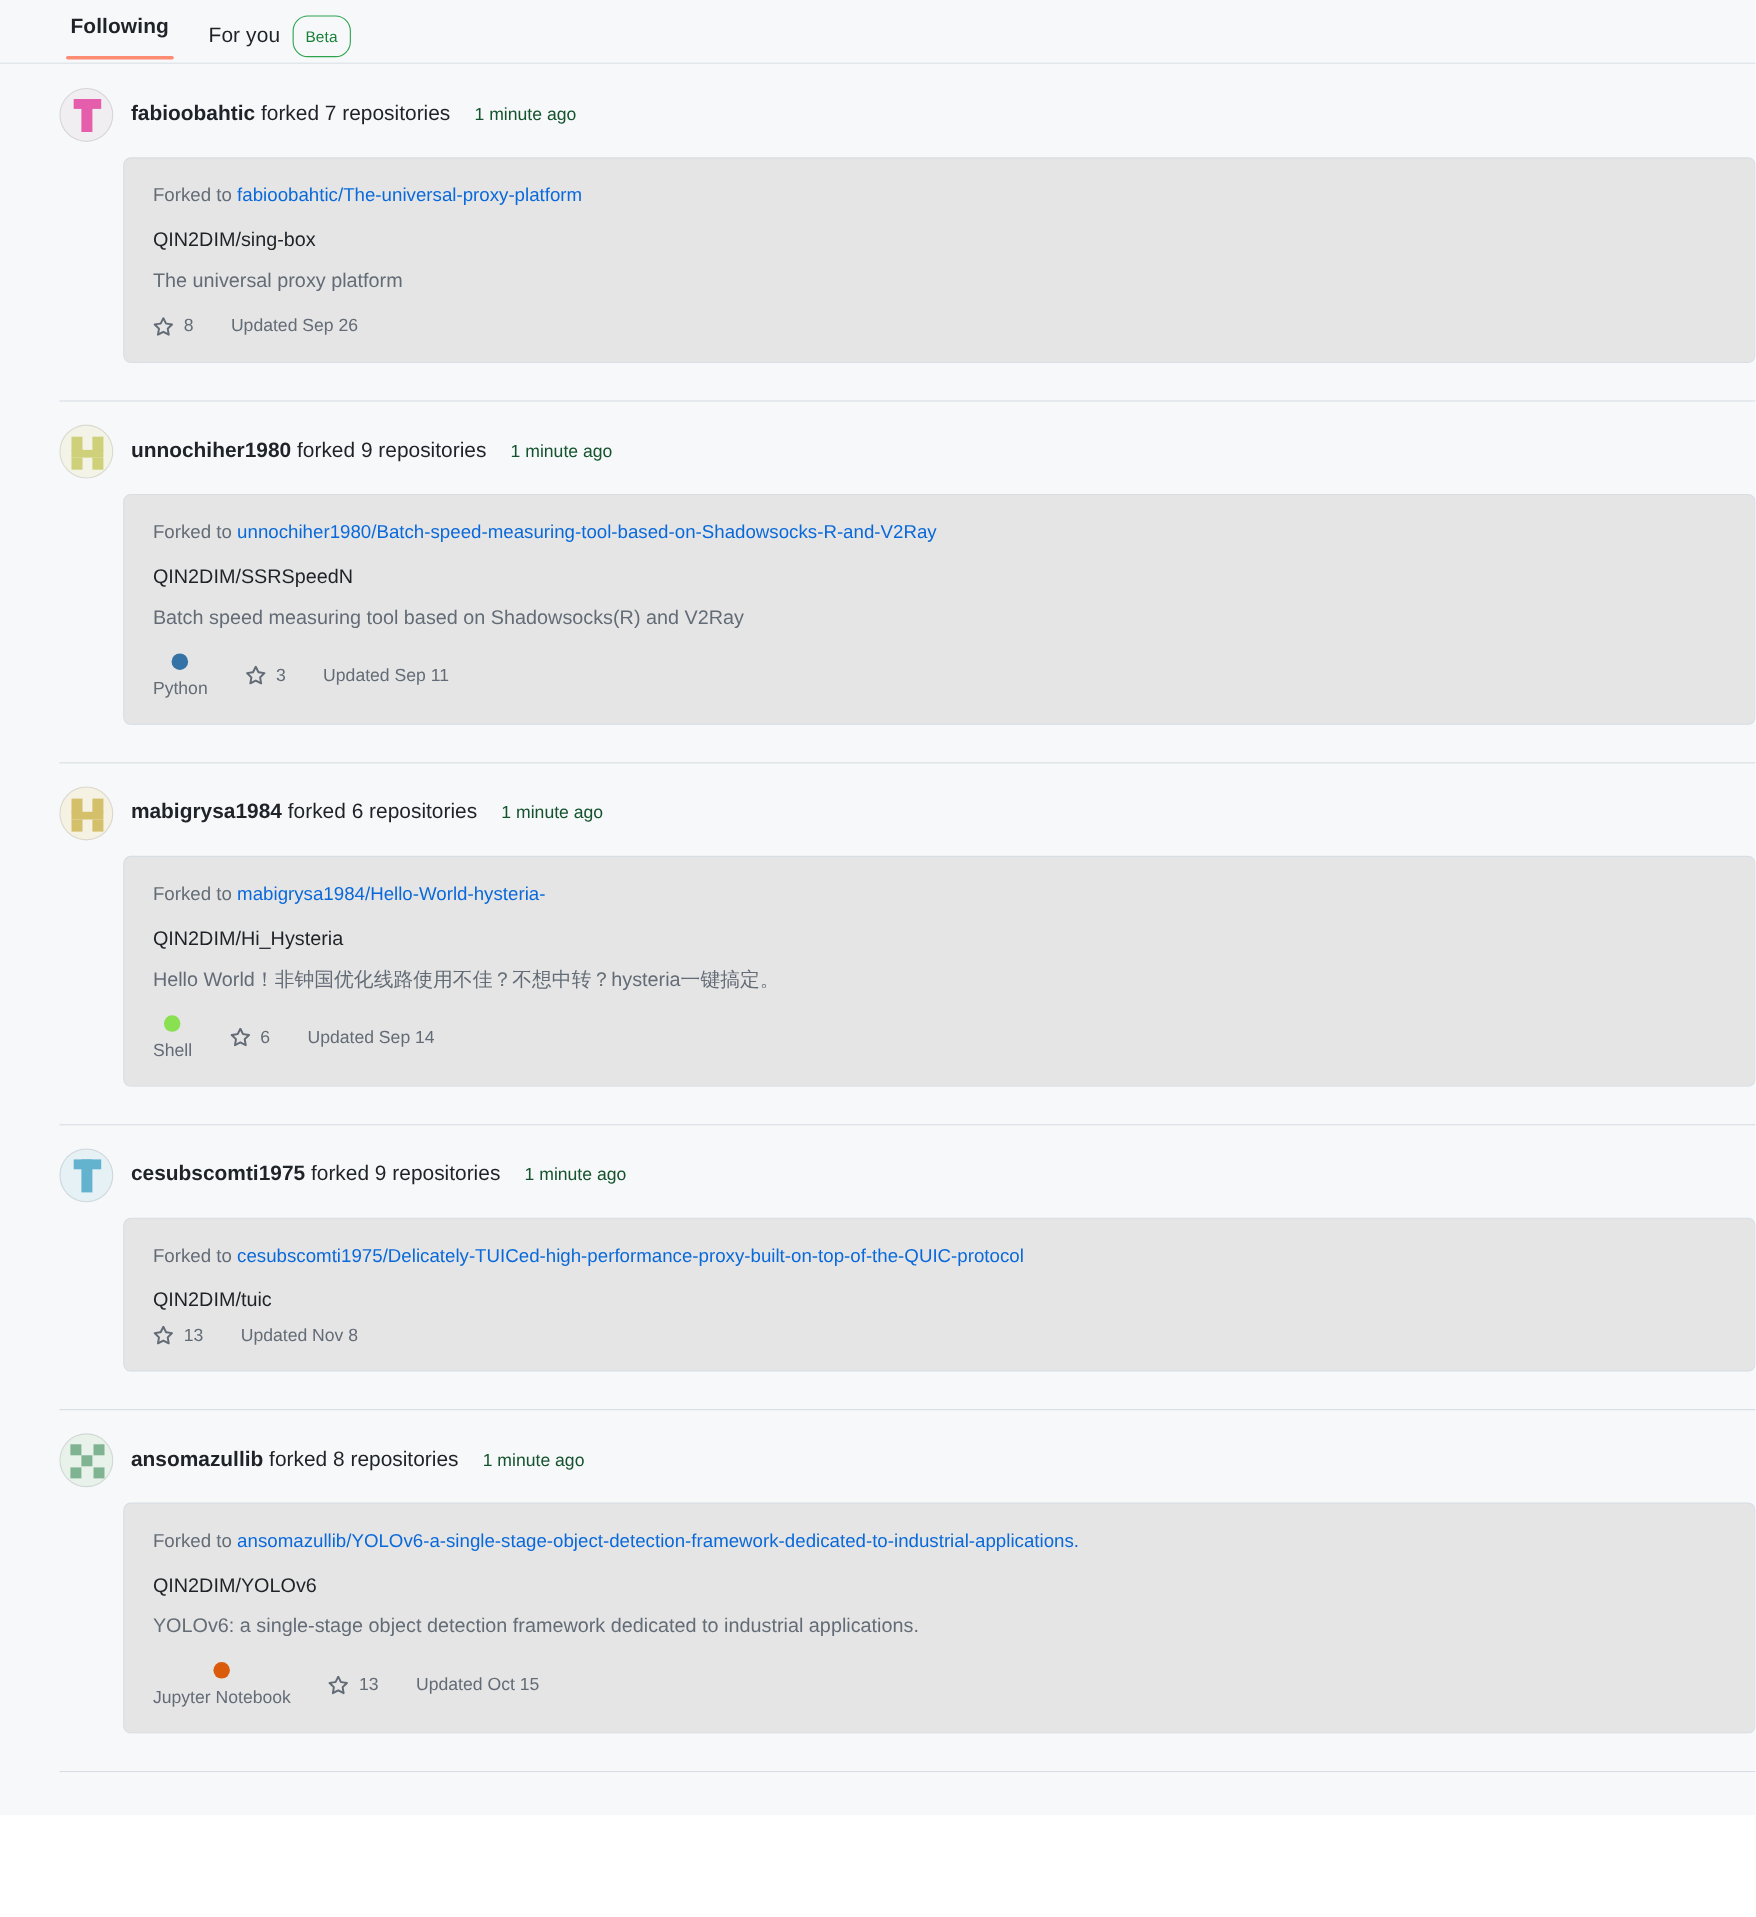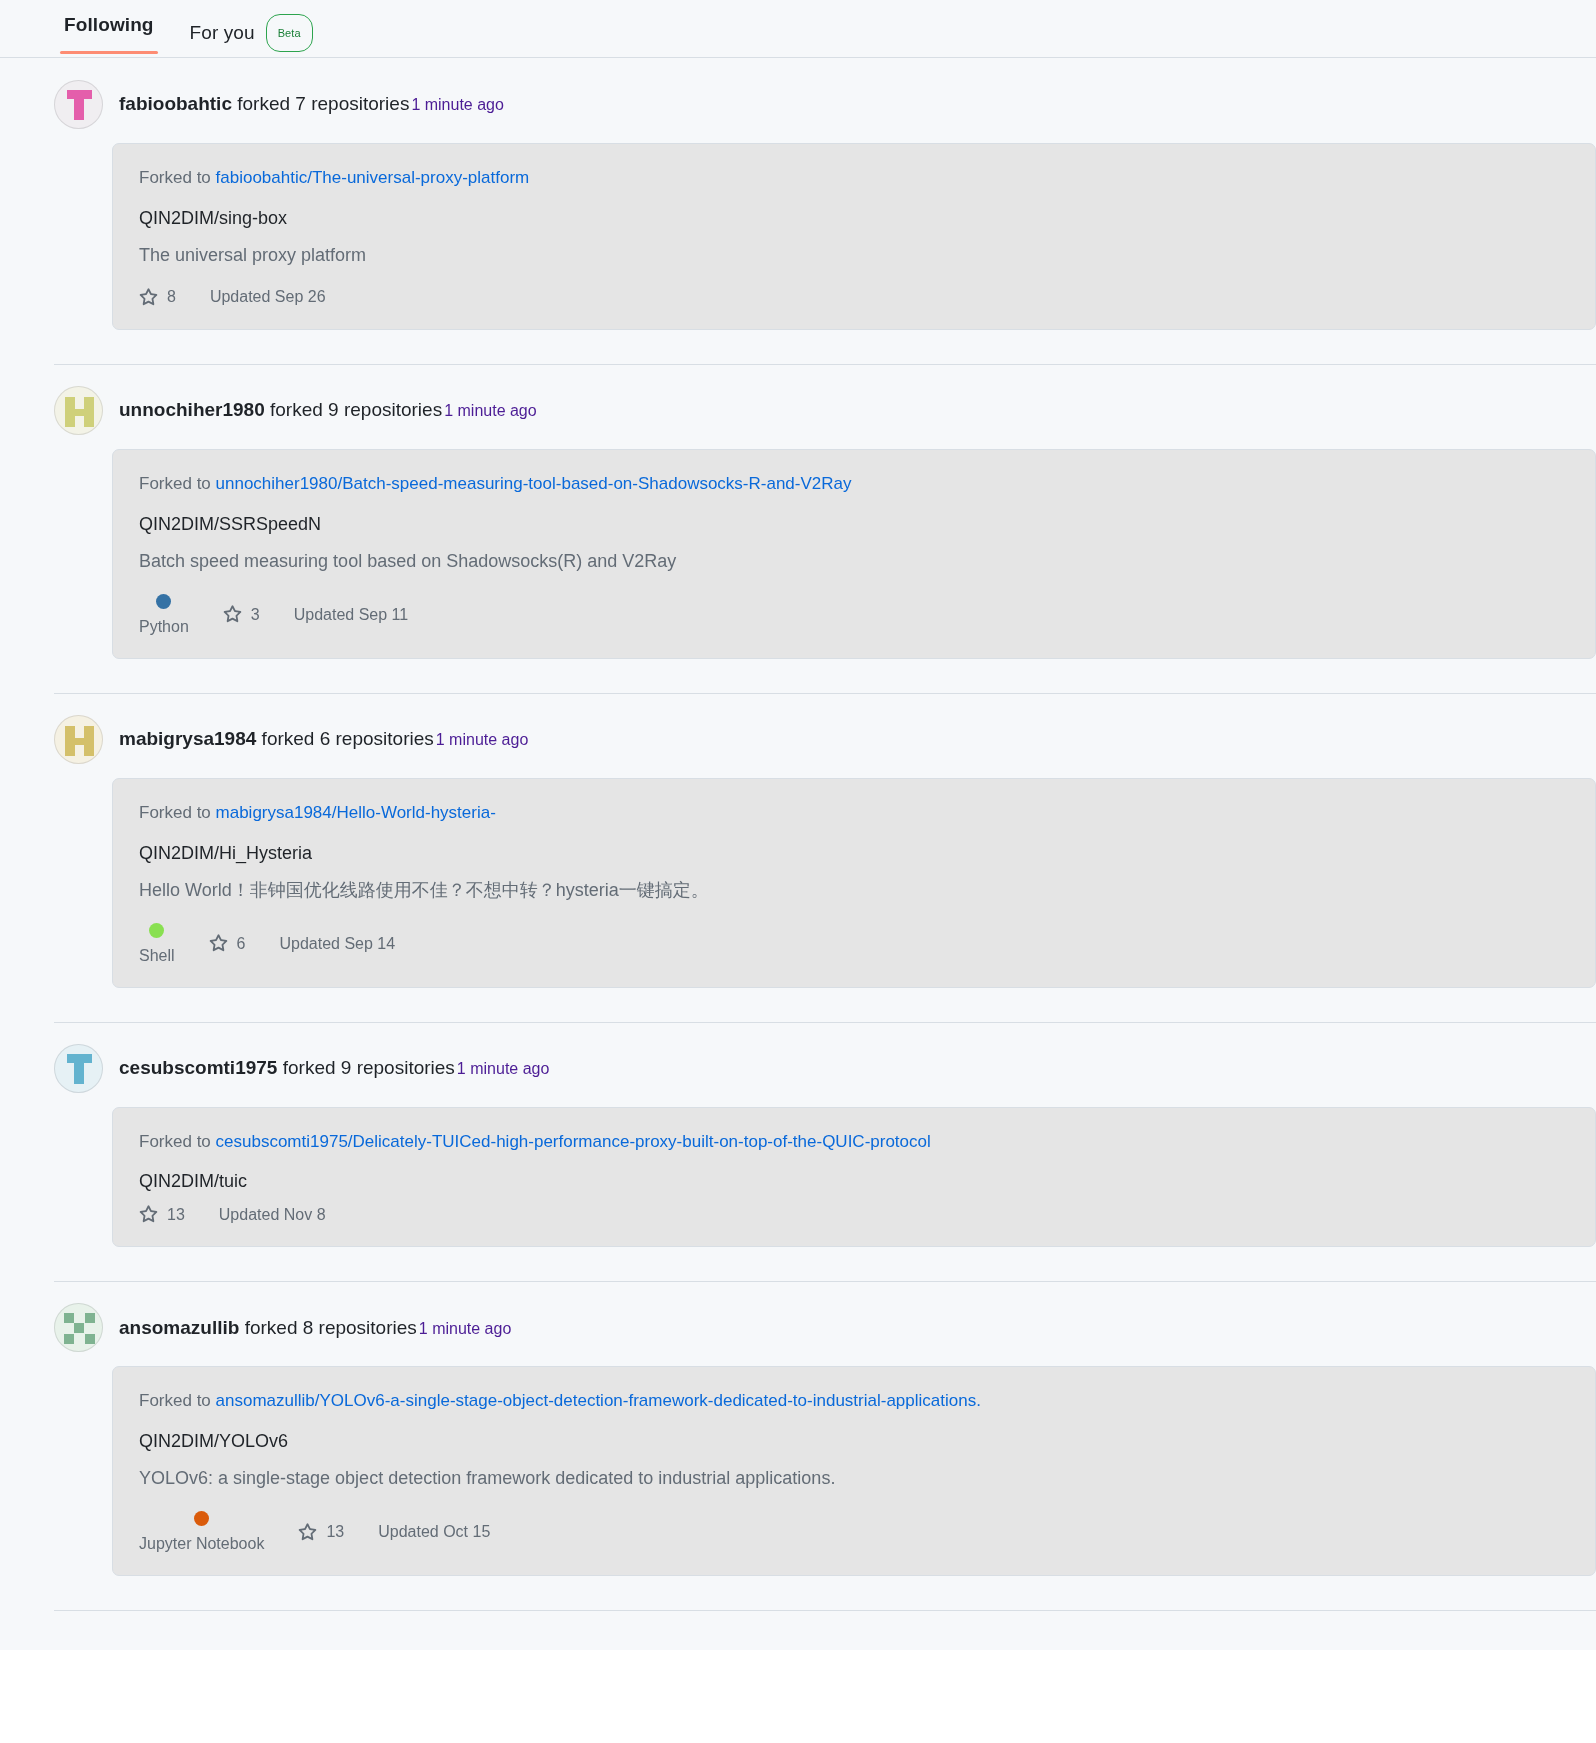--- a/index.html
+++ b/index.html
@@ -53,21 +53,21 @@
   .tab.inactive { color: #1f2328; font-weight: 400; }
   .beta {
     display: inline-flex;
     align-items: center;
     justify-content: center;
     height: 26px;
     padding: 18px 11px;
     border: 1px solid #2da44e;
     border-radius: 14px;
     color: #1a7f37;
-    font-size: 11px;
+    font-size: 14px;
     font-weight: 500;
     line-height: 1;
   }
 
   
   .feed { width: 1596px; }
 
   .feed-item {
     position: relative;
     background: #f6f8fa;
@@ -100,21 +100,21 @@
   .avatar .blk { position: absolute; }
 
   .head-text {
     font-size: 19px;
     line-height: 1.3;
     color: #1f2328;
     white-space: nowrap;
   }
   .actor { font-weight: 600; color: #1f2328; }
   .action { font-weight: 400; color: #1f2328; }
-  .ts { color: #4c1d95; font-size: 16px; margin-left: 2px; }
+  .ts { color: #14532d; font-size: 16px; margin-left: 22px; }
 
   .card {
     background: #e5e5e5;
     border: 1px solid #d8dee4;
     border-radius: 7px;
     margin: 0 0 0 112px;
     padding: 22px 26px 22px 26px;
     width: 1484px;
   }
   .card-inner { max-width: 1330px; }

